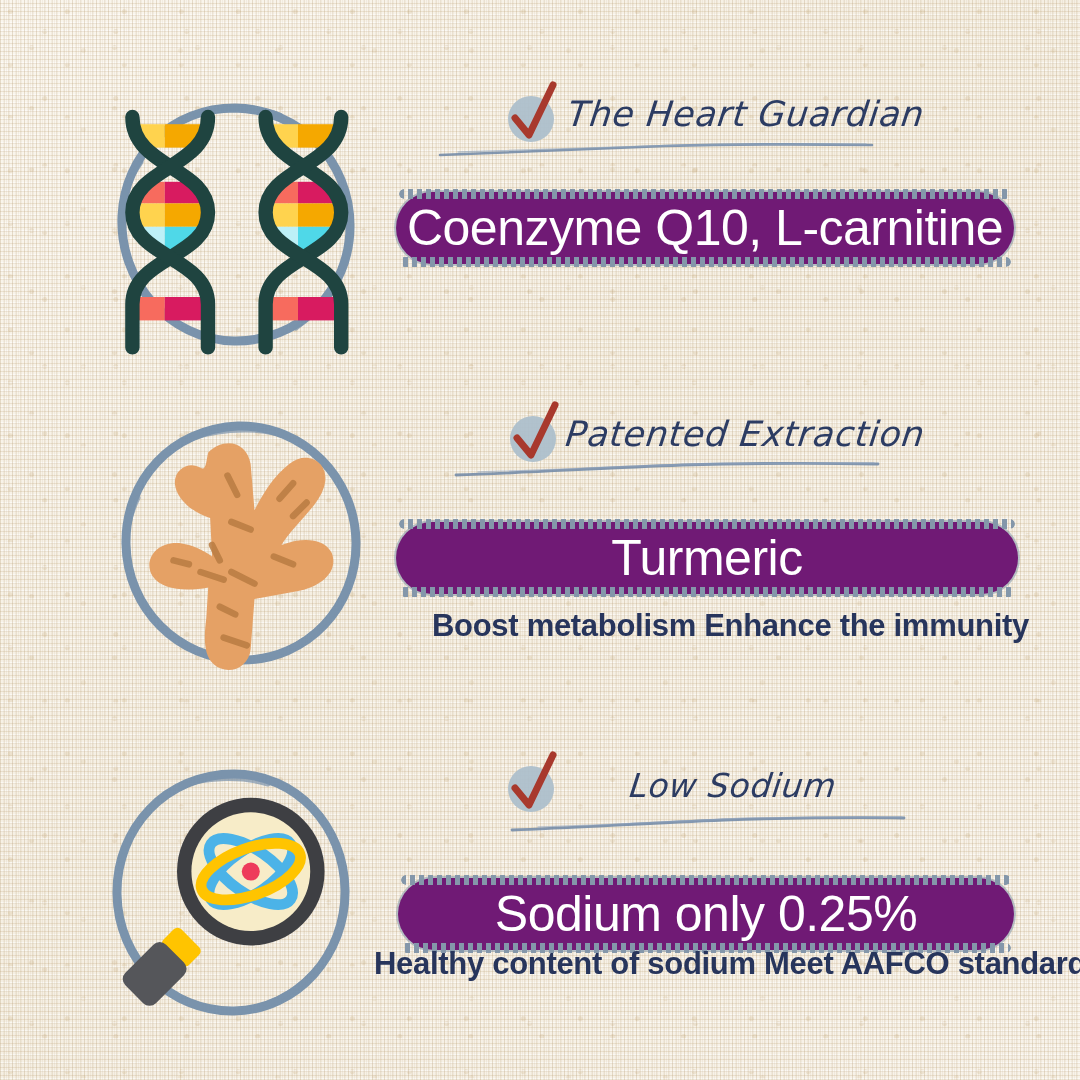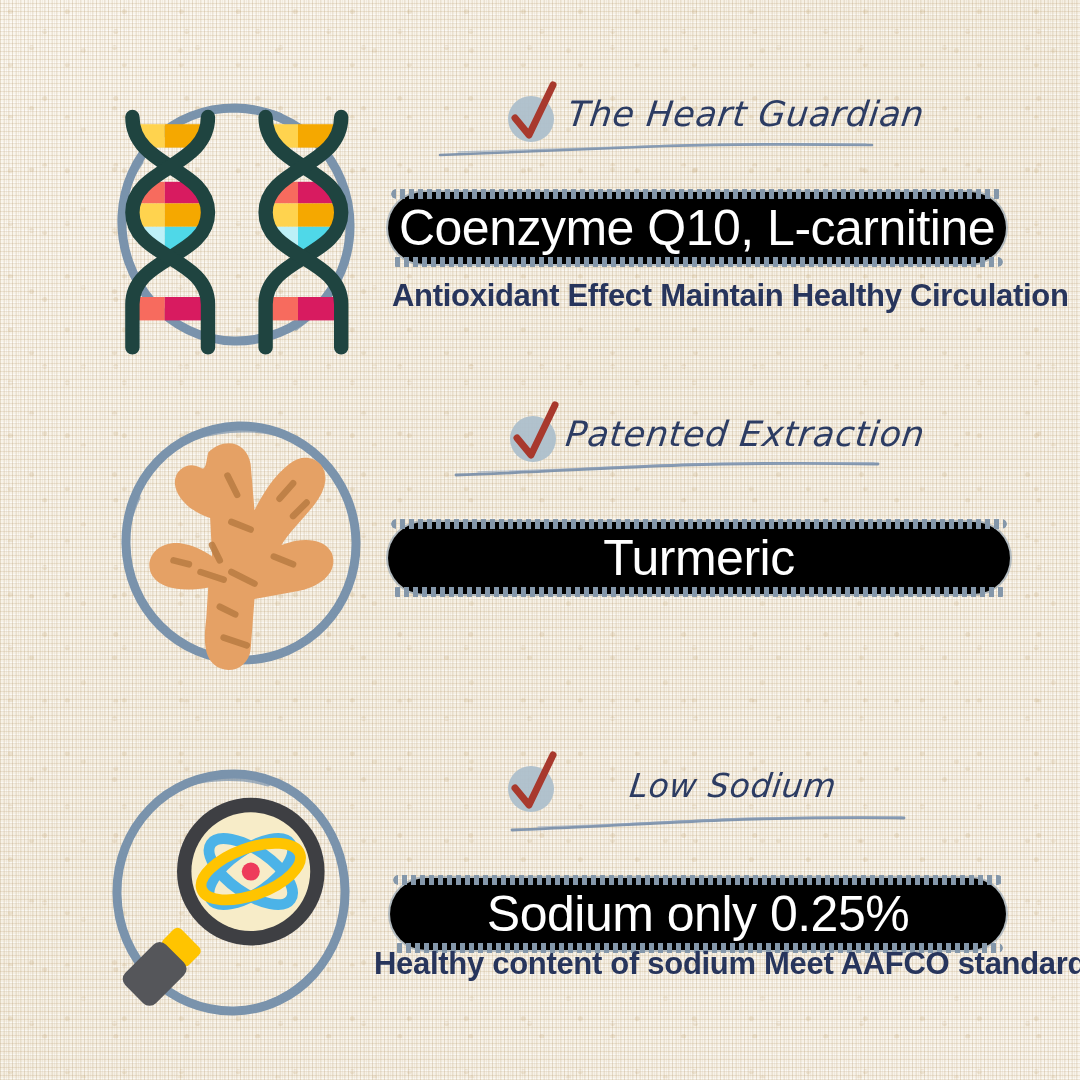--- a/index.html
+++ b/index.html
@@ -81,23 +81,24 @@
     font-size:35px;letter-spacing:.6px;
     color:#2c3c63;white-space:nowrap;
     transform:skewX(-7deg);
   }
   .swoosh{position:absolute;height:16px;overflow:visible;}
   .swoosh svg{display:block;overflow:visible;}
 
   
   .pill{
     position:absolute;height:72px;border-radius:40px;
-    background:#000000;
+    background:#701a75;
     display:flex;align-items:center;justify-content:center;
     box-shadow:0 0 0 2px rgba(132,151,170,.55);
+    margin-left:8px;
   }
   .pill::before{
     content:"";position:absolute;left:3px;right:3px;top:-3px;height:10px;
     border-radius:40px;background:#8497aa;
     -webkit-mask-image:repeating-linear-gradient(90deg,#000 0 5px,transparent 5px 9px);
     mask-image:repeating-linear-gradient(90deg,#000 0 5px,transparent 5px 9px);
   }
   .pill::after{
     content:"";position:absolute;left:3px;right:3px;bottom:-3px;height:10px;
     border-radius:40px;background:#8497aa;
@@ -213,21 +214,20 @@
         <div class="swoosh">
           <svg viewBox="0 0 440 16" width="440" height="16" preserveAspectRatio="none">
             <path fill="none" stroke="#6f87a6" stroke-width="2.6" stroke-linecap="round" opacity=".85" d="M4 13 C70 11 150 7 230 4 C300 2 370 2 436 3"></path>
             <path fill="none" stroke="#8ea3bd" stroke-width="1.3" stroke-linecap="round" opacity=".6" d="M22 10 C90 8 170 5 250 3 C310 2 380 2 430 2"></path>
           </svg>
         </div>
       </div>
       <div class="pill">
         <span class="pill-text">Coenzyme Q10, L-carnitine</span>
       </div>
-      <div class="sub">Antioxidant Effect Maintain Healthy Circulation</div>
     </div>
   </div>
 
   <div class="row" id="row-1">
 
     <div class="ring-wrap" style="left:106px;">
       <svg viewBox="0 0 270 270" aria-hidden="true">
         <path fill="none" stroke="#7a93ac" stroke-width="9" stroke-linecap="round" stroke-linejoin="round" d="M132 16 C66 19 19 70 20 134 C21 198 72 250 136 250
                  C202 250 251 196 250 132 C249 68 198 15 132 16 Z"></path>
         <path fill="none" stroke="#7a93ac" stroke-width="5" stroke-linecap="round" opacity=".7" d="M32 88 C22 108 19 128 21 148 M176 242 C210 228 238 198 247 160 M80 31 C106 20 142 17 168 23"></path>
@@ -272,20 +272,21 @@
         <div class="swoosh">
           <svg viewBox="0 0 430 16" width="430" height="16" preserveAspectRatio="none">
             <path fill="none" stroke="#6f87a6" stroke-width="2.8" stroke-linecap="round" opacity=".85" d="M4 13 C70 11 150 6 230 3 C300 1 366 1 426 2"></path>
             <path fill="none" stroke="#8ea3bd" stroke-width="1.3" stroke-linecap="round" opacity=".55" d="M26 10 C94 8 172 4 252 2 C312 1 380 1 422 1"></path>
           </svg>
         </div>
       </div>
       <div class="pill">
         <span class="pill-text">Turmeric</span>
       </div>
+      <div class="sub">Boost metabolism Enhance the immunity</div>
     </div>
   </div>
 
   <div class="row" id="row-2">
 
     <div class="ring-wrap" style="left:96px;">
       <svg viewBox="0 0 270 270" aria-hidden="true">
         <path fill="none" stroke="#7a93ac" stroke-width="9" stroke-linecap="round" stroke-linejoin="round" d="M138 14 C70 14 20 68 21 134 C22 200 74 252 138 251
                  C202 250 250 194 249 130 C248 66 200 14 138 14 Z"></path>
         <path fill="none" stroke="#7a93ac" stroke-width="5" stroke-linecap="round" opacity=".7" d="M28 96 C21 116 19 136 22 154 M170 244 C206 230 236 200 246 164 M86 26 C112 17 146 16 172 24"></path>

